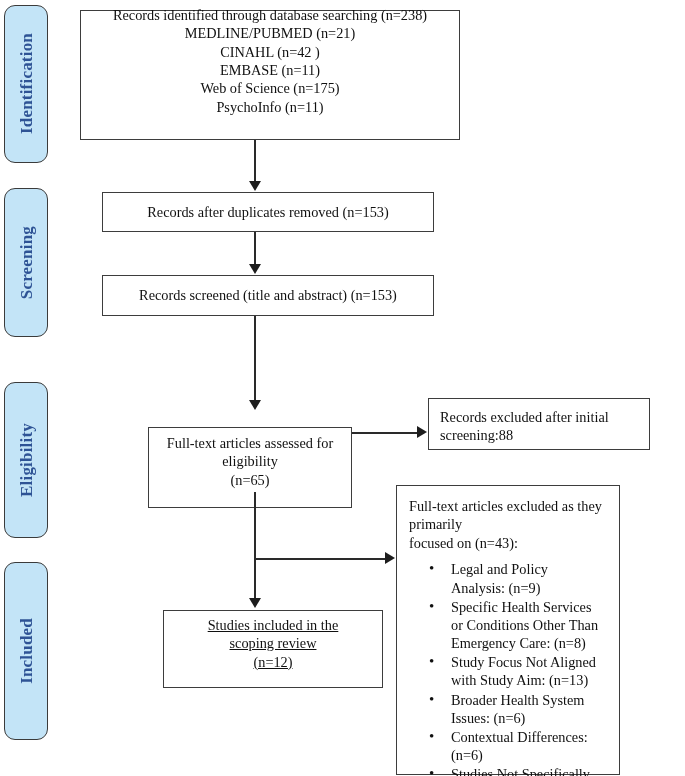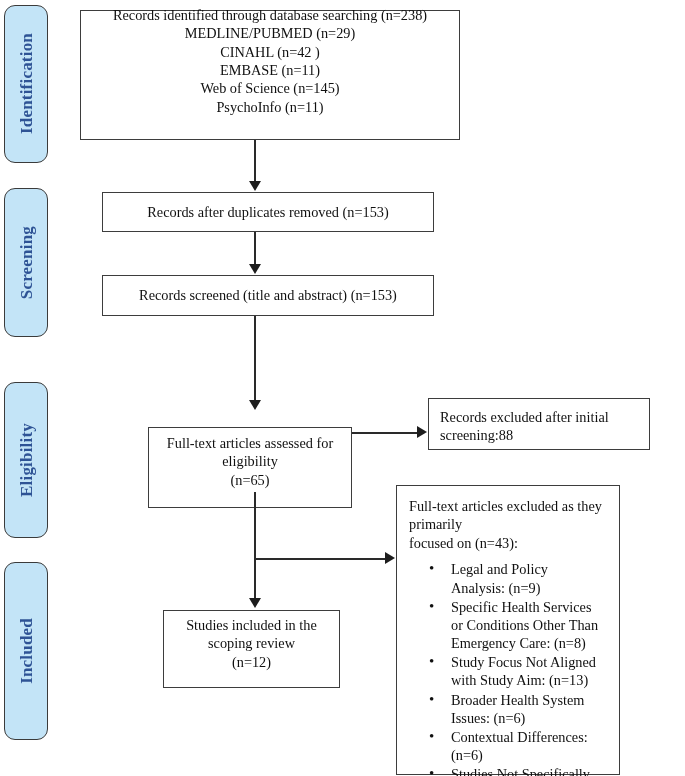--- a/index.html
+++ b/index.html
@@ -140,24 +140,24 @@
   <div class="stage" style="top:382px; height:156px;">
     <span class="stage-text">Eligibility</span>
   </div>
   <div class="stage" style="top:562px; height:178px;">
     <span class="stage-text">Included</span>
   </div>
 
   <div class="box center" style="left:80px; top:10px; width:380px; height:130px;">
     <div class="lines" style="margin-top:-28px;">
       <div>Records identified through database searching  (n=238)</div>
-      <div>MEDLINE/PUBMED  (n=29)</div>
+      <div>MEDLINE/PUBMED  (n=21)</div>
       <div>CINAHL (n=42 )</div>
       <div>EMBASE (n=11)</div>
-      <div>Web of Science (n=145)</div>
+      <div>Web of Science (n=175)</div>
       <div>PsychoInfo (n=11)</div>
     </div>
   </div>
 
   <div class="vline" style="left:254px; top:140px; height:42px;"></div>
   <div class="arrow-down" style="left:248.5px; top:181px;"></div>
 
   <div class="box center" style="left:102px; top:192px; width:332px; height:40px;">
     <div class="lines">
       <div>Records after duplicates removed (n=153)</div>
@@ -191,21 +191,21 @@
     <div>Records excluded after initial</div>
     <div>screening:88</div>
   </div>
 
   <div class="vline" style="left:254px; top:492px; height:107px;"></div>
   <div class="arrow-down" style="left:248.5px; top:598px;"></div>
 
   <div class="hline" style="left:254px; top:558px; width:132px;"></div>
   <div class="arrow-right" style="left:385px; top:551.5px;"></div>
 
-  <div class="box center" style="left:163px; top:610px; width:177px; height:78px;">
+  <div class="box center" style="left:163px; top:610px; width:220px; height:78px;text-decoration:underline;">
     <div class="lines" style="margin-top:-11px;">
       <div>Studies included in the</div>
       <div>scoping review</div>
       <div>(n=12)</div>
     </div>
   </div>
 
   <div class="listbox" style="left:396px; top:485px; width:224px; height:290px;">
     <div class="intro">Full-text articles excluded as they primarily</div>
     <div class="intro">focused on (n=43):</div>

